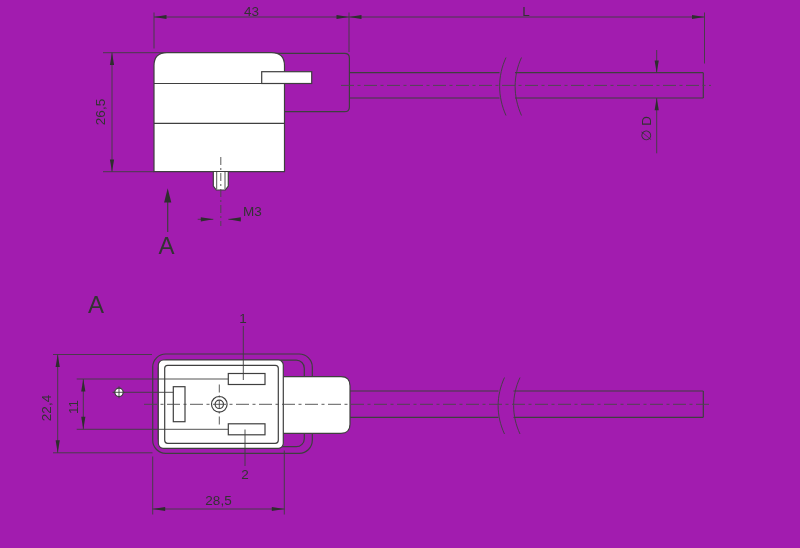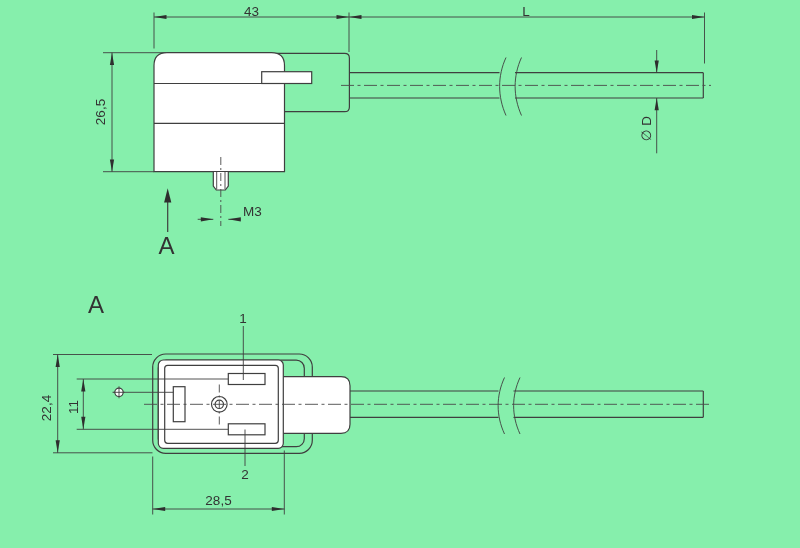--- a/index.html
+++ b/index.html
@@ -1,16 +1,16 @@
 <!DOCTYPE html>
 <html><head>
 <meta charset="utf-8">
 <style>
   html,body{margin:0;padding:0;background:#ffffff;}
-  .stage{position:relative;width:800px;height:548px;background:#86efac;overflow:hidden;
+  .stage{position:relative;width:800px;height:548px;background:#a21caf;overflow:hidden;
          font-family:"Liberation Sans", sans-serif;}
   svg{display:block}
   .ln{stroke:#3f3f3f;stroke-width:1.2;fill:none;}
   .lnw{stroke:#3f3f3f;stroke-width:1.2;fill:#ffffff;}
   .thin{stroke:#3f3f3f;stroke-width:0.9;fill:none;}
   .cl{stroke:#4a4a4a;stroke-width:0.9;fill:none;stroke-dasharray:13 3.5 3 3.5;}
   .cls{stroke:#4a4a4a;stroke-width:0.9;fill:none;stroke-dasharray:8 3 2 3;}
   .ah{fill:#2e2e2e;stroke:none;}
   text{fill:#333333;font-family:"Liberation Sans", sans-serif;font-size:13.5px;}
   .big{font-size:24px;}

